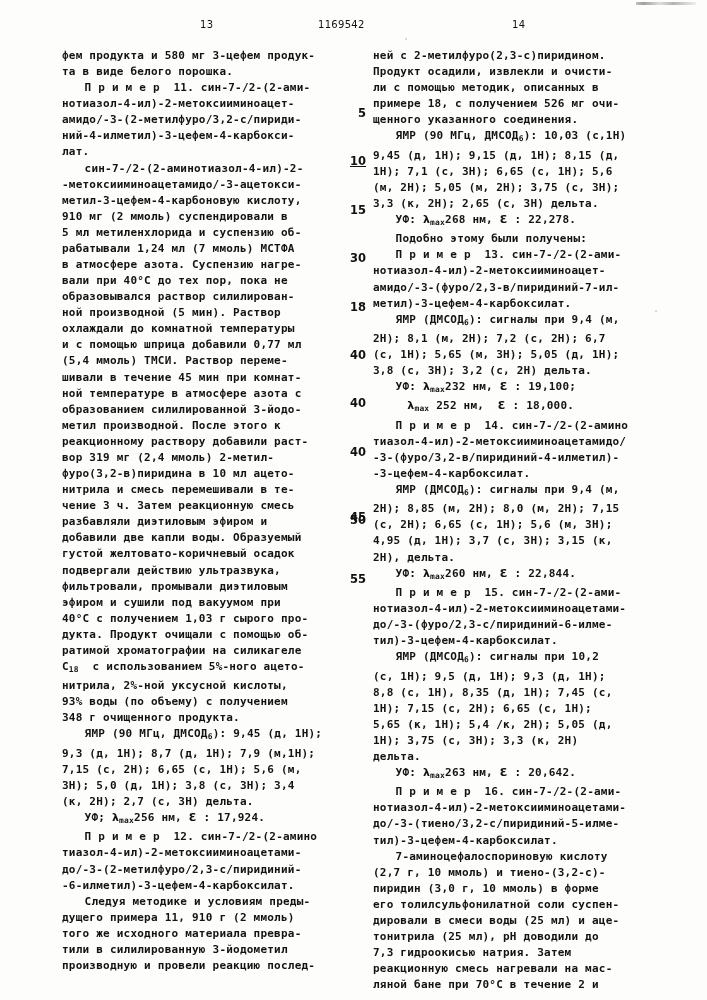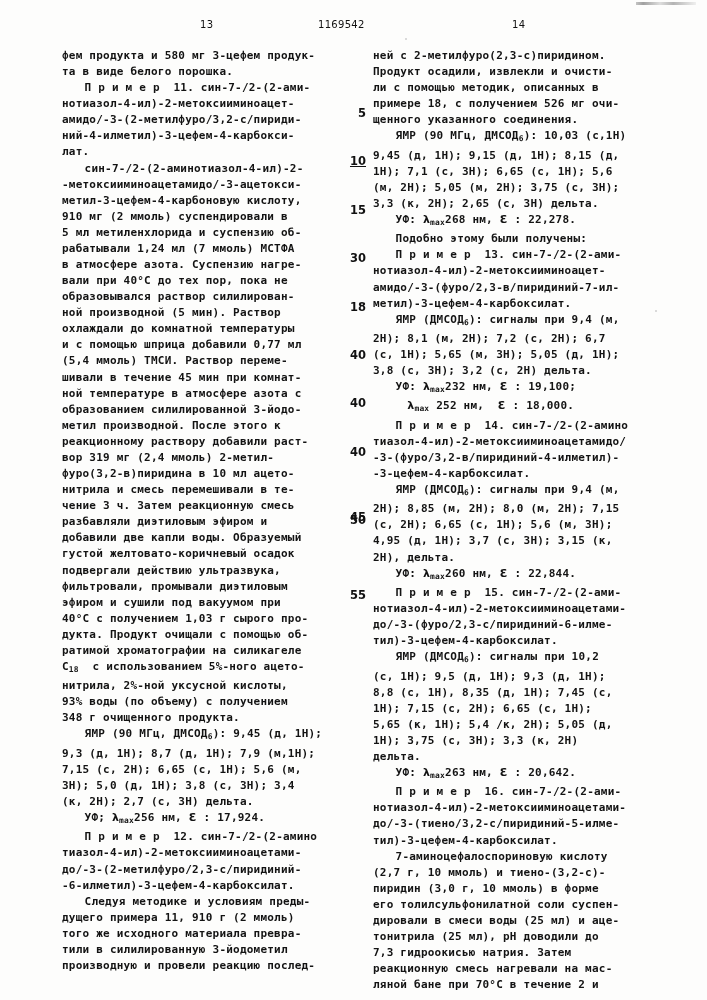--- a/index.html
+++ b/index.html
@@ -111,20 +111,20 @@
       <div class="lnum" style="top: 106px;">5</div>
       <div class="lnum" style="top: 154.4px; text-decoration: underline;">10</div>
       <div class="lnum" style="top: 202.8px; text-align: right;">15</div>
       <div class="lnum" style="top: 251.2px;">30</div>
       <div class="lnum" style="top: 299.6px;">18</div>
       <div class="lnum" style="top: 348px;">40</div>
       <div class="lnum" style="top: 396.4px;">40</div>
       <div class="lnum" style="top: 444.8px;">40</div>
       <div class="lnum" style="top: 466px; margin-top: 44px;">45</div>
       <div class="lnum" style="top: 513px;">50</div>
-      <div class="lnum" style="top: 588px;">55</div>
+      <div class="lnum" style="top: 572px;">55</div>
     </div>
 
   <div class="col col-left" id="col-left"><p class="para"><span class="ln">фем продукта и 580 мг 3-цефем продук-</span><span class="ln">та в виде белого порошка.</span></p><p class="para"><span class="ln ind">П р и м е р  11. син-7-/2-(2-ами-</span><span class="ln">нотиазол-4-ил)-2-метоксииминоацет-</span><span class="ln">амидо/-3-(2-метилфуро/3,2-с/пириди-</span><span class="ln">ний-4-илметил)-3-цефем-4-карбокси-</span><span class="ln">лат.</span></p><p class="para"><span class="ln ind">син-7-/2-(2-аминотиазол-4-ил)-2-</span><span class="ln">-метоксииминоацетамидо/-3-ацетокси-</span><span class="ln">метил-3-цефем-4-карбоновую кислоту,</span><span class="ln">910 мг (2 ммоль) суспендировали в</span><span class="ln">5 мл метиленхлорида и суспензию об-</span><span class="ln">рабатывали 1,24 мл (7 ммоль) МСТФА</span><span class="ln">в атмосфере азота. Суспензию нагре-</span><span class="ln">вали при 40°С до тех пор, пока не</span><span class="ln">образовывался раствор силилирован-</span><span class="ln">ной производной (5 мин). Раствор</span><span class="ln">охлаждали до комнатной температуры</span><span class="ln">и с помощью шприца добавили 0,77 мл</span><span class="ln">(5,4 ммоль) ТМСИ. Раствор переме-</span><span class="ln">шивали в течение 45 мин при комнат-</span><span class="ln">ной температуре в атмосфере азота с</span><span class="ln">образованием силилированной 3-йодо-</span><span class="ln">метил производной. После этого к</span><span class="ln">реакционному раствору добавили раст-</span><span class="ln">вор 319 мг (2,4 ммоль) 2-метил-</span><span class="ln">фуро(3,2-в)пиридина в 10 мл ацето-</span><span class="ln">нитрила и смесь перемешивали в те-</span><span class="ln">чение 3 ч. Затем реакционную смесь</span><span class="ln">разбавляли диэтиловым эфиром и</span><span class="ln">добавили две капли воды. Образуемый</span><span class="ln">густой желтовато-коричневый осадок</span><span class="ln">подвергали действию ультразвука,</span><span class="ln">фильтровали, промывали диэтиловым</span><span class="ln">эфиром и сушили под вакуумом при</span><span class="ln">40°С с получением 1,03 г сырого про-</span><span class="ln">дукта. Продукт очищали с помощью об-</span><span class="ln">ратимой хроматографии на силикагеле</span><span class="ln">С<sub>18</sub>  с использованием 5%-ного ацето-</span><span class="ln">нитрила, 2%-ной уксусной кислоты,</span><span class="ln">93% воды (по объему) с получением</span><span class="ln">348 г очищенного продукта.</span></p><p class="para"><span class="ln ind">ЯМР (90 МГц, ДМСОД<sub>6</sub>): 9,45 (д, 1Н);</span><span class="ln">9,3 (д, 1Н); 8,7 (д, 1Н); 7,9 (м,1Н);</span><span class="ln">7,15 (с, 2Н); 6,65 (с, 1Н); 5,6 (м,</span><span class="ln">3Н); 5,0 (д, 1Н); 3,8 (с, 3Н); 3,4</span><span class="ln">(к, 2Н); 2,7 (с, 3Н) дельта.</span></p><p class="para"><span class="ln ind">УФ; <span class="lam"><span class="lam">λ</span></span><sub>max</sub>256 нм, <span class="eps">Ɛ</span> : 17,924.</span></p><p class="para"><span class="ln ind">П р и м е р  12. син-7-/2-(2-амино</span><span class="ln">тиазол-4-ил)-2-метоксииминоацетами-</span><span class="ln">до/-3-(2-метилфуро/2,3-с/пиридиний-</span><span class="ln">-6-илметил)-3-цефем-4-карбоксилат.</span></p><p class="para"><span class="ln ind">Следуя методике и условиям преды-</span><span class="ln">дущего примера 11, 910 г (2 ммоль)</span><span class="ln">того же исходного материала превра-</span><span class="ln">тили в силилированную 3-йодометил</span><span class="ln">производную и провели реакцию послед-</span></p></div>
 
   <div class="col col-right" id="col-right"><p class="para"><span class="ln">ней с 2-метилфуро(2,3-с)пиридином.</span><span class="ln">Продукт осадили, извлекли и очисти-</span><span class="ln">ли с помощью методик, описанных в</span><span class="ln">примере 18, с получением 526 мг очи-</span><span class="ln">щенного указанного соединения.</span></p><p class="para"><span class="ln ind">ЯМР (90 МГц, ДМСОД<sub>6</sub>): 10,03 (с,1Н)</span><span class="ln">9,45 (д, 1Н); 9,15 (д, 1Н); 8,15 (д,</span><span class="ln">1Н); 7,1 (с, 3Н); 6,65 (с, 1Н); 5,6</span><span class="ln">(м, 2Н); 5,05 (м, 2Н); 3,75 (с, 3Н);</span><span class="ln">3,3 (к, 2Н); 2,65 (с, 3Н) дельта.</span></p><p class="para"><span class="ln ind">УФ: <span class="lam"><span class="lam">λ</span></span><sub>max</sub>268 нм, <span class="eps">Ɛ</span> : 22,278.</span></p><p class="para"><span class="ln ind">Подобно этому были получены:</span></p><p class="para"><span class="ln ind">П р и м е р  13. син-7-/2-(2-ами-</span><span class="ln">нотиазол-4-ил)-2-метоксииминоацет-</span><span class="ln">амидо/-3-(фуро/2,3-в/пиридиний-7-ил-</span><span class="ln">метил)-3-цефем-4-карбоксилат.</span></p><p class="para"><span class="ln ind">ЯМР (ДМСОД<sub>6</sub>): сигналы при 9,4 (м,</span><span class="ln">2Н); 8,1 (м, 2Н); 7,2 (с, 2Н); 6,7</span><span class="ln">(с, 1Н); 5,65 (м, 3Н); 5,05 (д, 1Н);</span><span class="ln">3,8 (с, 3Н); 3,2 (с, 2Н) дельта.</span></p><p class="para"><span class="ln ind">УФ: <span class="lam"><span class="lam">λ</span></span><sub>max</sub>232 нм, <span class="eps">Ɛ</span> : 19,100;</span><span class="ln">     <span class="lam"><span class="lam">λ</span></span><sub>max</sub> 252 нм,  <span class="eps">Ɛ</span> : 18,000.</span></p><p class="para"><span class="ln ind">П р и м е р  14. син-7-/2-(2-амино</span><span class="ln">тиазол-4-ил)-2-метоксииминоацетамидо/</span><span class="ln">-3-(фуро/3,2-в/пиридиний-4-илметил)-</span><span class="ln">-3-цефем-4-карбоксилат.</span></p><p class="para"><span class="ln ind">ЯМР (ДМСОД<sub>6</sub>): сигналы при 9,4 (м,</span><span class="ln">2Н); 8,85 (м, 2Н); 8,0 (м, 2Н); 7,15</span><span class="ln">(с, 2Н); 6,65 (с, 1Н); 5,6 (м, 3Н);</span><span class="ln">4,95 (д, 1Н); 3,7 (с, 3Н); 3,15 (к,</span><span class="ln">2Н), дельта.</span></p><p class="para"><span class="ln ind">УФ: <span class="lam"><span class="lam">λ</span></span><sub>max</sub>260 нм, <span class="eps">Ɛ</span> : 22,844.</span></p><p class="para"><span class="ln ind">П р и м е р  15. син-7-/2-(2-ами-</span><span class="ln">нотиазол-4-ил)-2-метоксииминоацетами-</span><span class="ln">до/-3-(фуро/2,3-с/пиридиний-6-илме-</span><span class="ln">тил)-3-цефем-4-карбоксилат.</span></p><p class="para"><span class="ln ind">ЯМР (ДМСОД<sub>6</sub>): сигналы при 10,2</span><span class="ln">(с, 1Н); 9,5 (д, 1Н); 9,3 (д, 1Н);</span><span class="ln">8,8 (с, 1Н), 8,35 (д, 1Н); 7,45 (с,</span><span class="ln">1Н); 7,15 (с, 2Н); 6,65 (с, 1Н);</span><span class="ln">5,65 (к, 1Н); 5,4 /к, 2Н); 5,05 (д,</span><span class="ln">1Н); 3,75 (с, 3Н); 3,3 (к, 2Н)</span><span class="ln">дельта.</span></p><p class="para"><span class="ln ind">УФ: <span class="lam"><span class="lam">λ</span></span><sub>max</sub>263 нм, <span class="eps">Ɛ</span> : 20,642.</span></p><p class="para"><span class="ln ind">П р и м е р  16. син-7-/2-(2-ами-</span><span class="ln">нотиазол-4-ил)-2-метоксииминоацетами-</span><span class="ln">до/-3-(тиено/3,2-с/пиридиний-5-илме-</span><span class="ln">тил)-3-цефем-4-карбоксилат.</span></p><p class="para"><span class="ln ind">7-аминоцефалоспориновую кислоту</span><span class="ln">(2,7 г, 10 ммоль) и тиено-(3,2-с)-</span><span class="ln">пиридин (3,0 г, 10 ммоль) в форме</span><span class="ln">его толилсульфонилатной соли суспен-</span><span class="ln">дировали в смеси воды (25 мл) и аце-</span><span class="ln">тонитрила (25 мл), рН доводили до</span><span class="ln">7,3 гидроокисью натрия. Затем</span><span class="ln">реакционную смесь нагревали на мас-</span><span class="ln">ляной бане при 70°С в течение 2 и</span></p></div>
 
 </div>
 
 </body></html>

